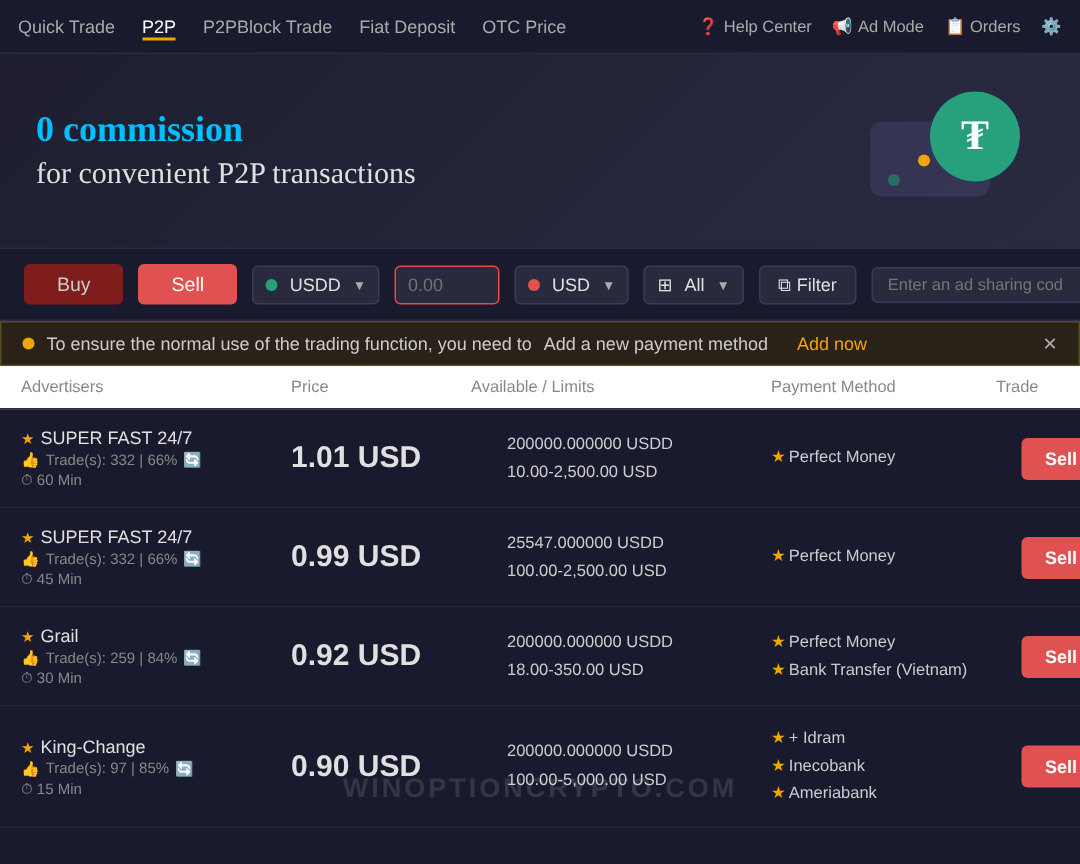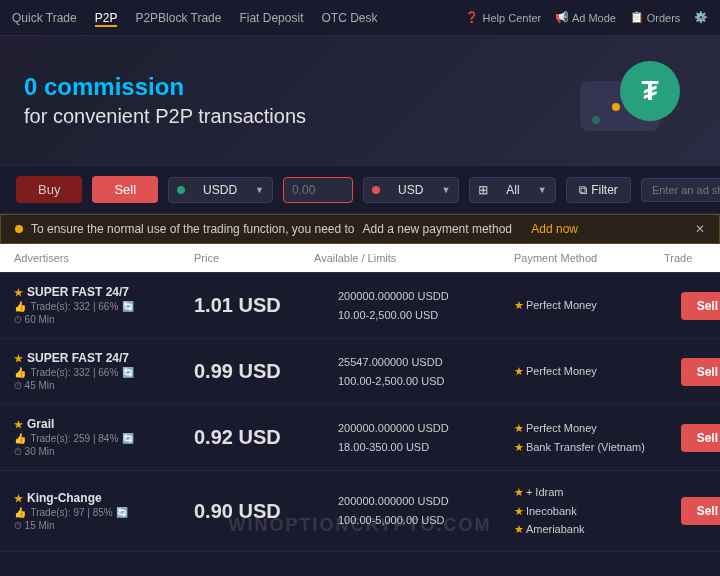--- a/index.html
+++ b/index.html
@@ -56,20 +56,21 @@
     
     .banner {
       background: linear-gradient(135deg, #1e1e30 0%, #2a2a42 100%);
       padding: 18px 24px;
       height: 130px;
       position: relative;
       overflow: hidden;
       border-bottom: 1px solid #2a2a42;
       display: flex;
       align-items: center;
+      font-family: Liberation Serif, serif;
     }
     .banner-text h1 {
       color: #00bfff;
       font-size: 24px;
       font-weight: 700;
       line-height: 1.2;
     }
     .banner-text p {
       color: #e0e0e0;
       font-size: 20px;
@@ -152,21 +153,21 @@
     .select-box {
       background: #2a2a3e;
       border: 1px solid #3a3a5c;
       color: #e0e0e0;
       padding: 5px 8px;
       border-radius: 4px;
       cursor: pointer;
       font-size: 12px;
       display: flex;
       align-items: center;
-      gap: 18px;
+      gap: 8px;
     }
     .select-box .dot {
       width: 8px; height: 8px;
       background: #26a17b;
       border-radius: 50%;
       display: inline-block;
     }
     .select-box .dot-red {
       width: 8px; height: 8px;
       background: #e05252;
@@ -243,21 +244,21 @@
       display: grid;
       grid-template-columns: 180px 120px 200px 150px 70px;
       padding: 12px 14px;
       border-bottom: 1px solid #252538;
       align-items: center;
       background: #1a1a2e;
     }
 
     .advertiser-name {
       font-size: 12px;
-      font-weight: 700;
+      font-weight: 400;
       color: #e0e0e0;
       margin-bottom: 2px;
     }
     .advertiser-name span {
       color: #f0a500;
       font-size: 10px;
       margin-right: 4px;
     }
     .advertiser-meta {
       font-size: 10px;
@@ -323,21 +324,21 @@
   </style>
 </head>
 <body>
 
 <div class="header">
   <div class="header-left">
     <div class="nav-item">Quick Trade</div>
     <div class="nav-item active">P2P</div>
     <div class="nav-item">P2PBlock Trade</div>
     <div class="nav-item">Fiat Deposit</div>
-    <div class="nav-item">OTC Desk</div>
+    <div class="nav-item">OTC Price</div>
   </div>
   <div class="header-right">
     <div class="header-right-item">
       <span>❓</span>
       <span>Help Center</span>
     </div>
     <div class="header-right-item">
       <span>📢</span>
       <span>Ad Mode</span>
     </div>

